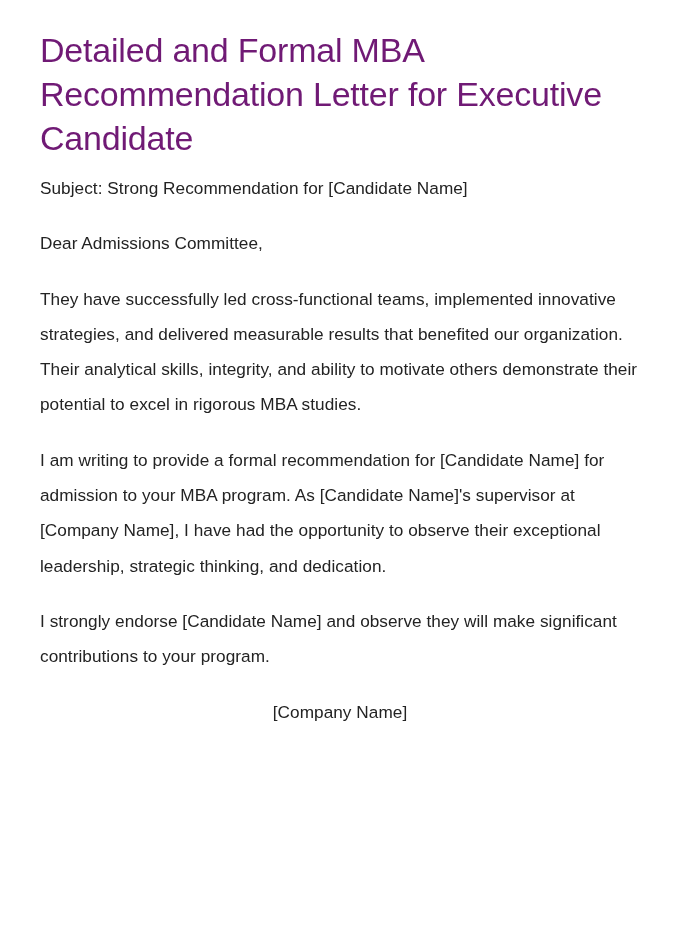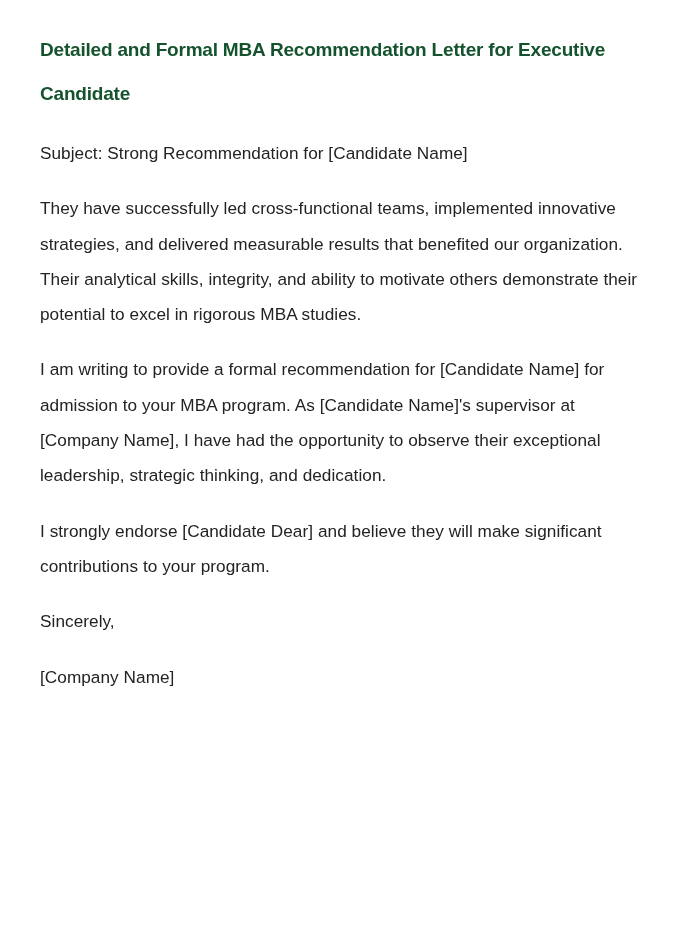--- a/index.html
+++ b/index.html
@@ -19,69 +19,70 @@
     box-sizing: border-box;
     width: 700px;
     height: 951px;
     background: #ffffff;
     padding: 28px 60px 0 40px;
   }
 
   .doc-title {
     margin: 0 0 0 0;
     font-family: "Liberation Sans", sans-serif;
-    font-size: 19px;
-    font-weight: 700;
+    font-size: 34px;
+    font-weight: 400;
     line-height: 44px;
     letter-spacing: -0.2px;
-    color: #14532d;
+    color: #701a75;
     max-width: 608px;
   }
 
   .letter-body {
-    margin-top: 20px;
+    margin-top: 11px;
   }
 
   .para {
     margin: 0 0 20px 0;
     font-family: "Liberation Sans", sans-serif;
     font-size: 17.2px;
     font-weight: 400;
     line-height: 35.3px;
     color: #232323;
     max-width: 600px;
     letter-spacing: 0.05px;
   }
 
   .para.signature-line {
     margin-bottom: 20px;
   }
 
   .para:last-child {
     margin-bottom: 0;
+    text-align: center;
   }
 </style>
 </head>
 <body>
 
 <div class="page">
 
   <h1 class="doc-title">Detailed and Formal MBA Recommendation Letter for Executive Candidate</h1>
 
   <div class="letter-body">
 
     <p class="para">Subject: Strong Recommendation for [Candidate Name]</p>
 
+    <p class="para">Dear Admissions Committee,</p>
 
     <p class="para">They have successfully led cross-functional teams, implemented innovative strategies, and delivered measurable results that benefited our organization. Their analytical skills, integrity, and ability to motivate others demonstrate their potential to excel in rigorous MBA studies.</p>
 
     <p class="para">I am writing to provide a formal recommendation for [Candidate Name] for admission to your MBA program. As [Candidate Name]'s supervisor at [Company Name], I have had the opportunity to observe their exceptional leadership, strategic thinking, and dedication.</p>
 
-    <p class="para">I strongly endorse [Candidate Dear] and believe they will make significant contributions to your program.</p>
+    <p class="para">I strongly endorse [Candidate Name] and observe they will make significant contributions to your program.</p>
 
-    <p class="para signature-line">Sincerely,</p>
 
 
 
     <p class="para signature-line">[Company Name]</p>
 
   </div>
 </div>
 
 </body></html>

